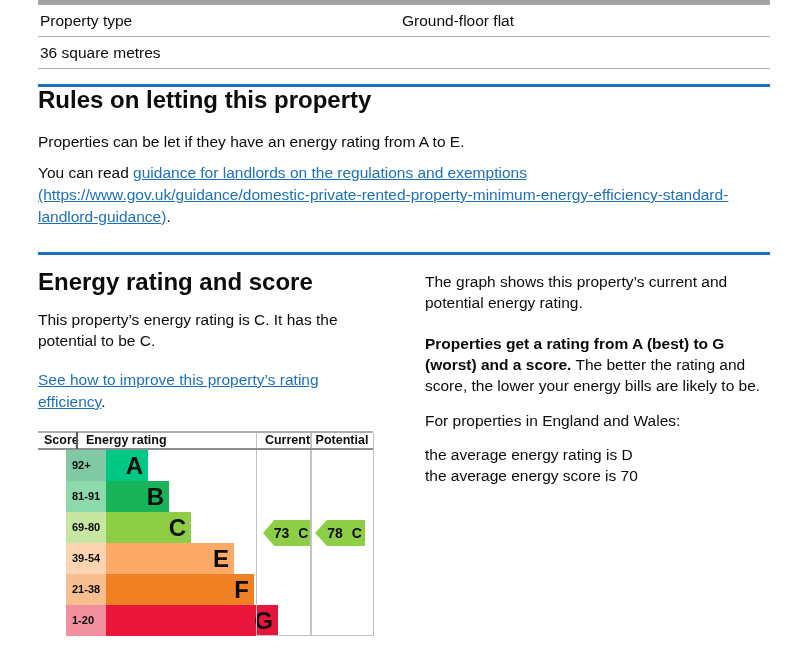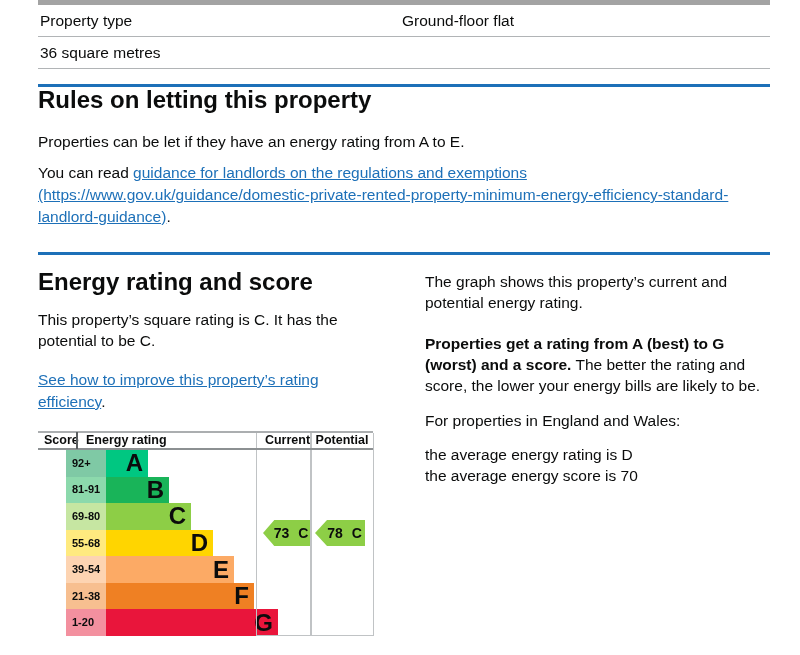--- a/index.html
+++ b/index.html
@@ -93,21 +93,21 @@
 
   <p class="p-intro">Properties can be let if they have an energy rating from A to E.</p>
 
   <p class="p-guidance"><span>You can read </span><a class="link" href="#">guidance for landlords on the regulations and exemptions (https://www.gov.uk/guidance/domestic-private-rented-property-minimum-energy-efficiency-standard-landlord-guidance)</a><span>.</span></p>
 
   <div class="rule rule-2"></div>
 
   <div class="cols">
     <div class="col-left">
       <h2>Energy rating and score</h2>
-      <p class="p-summary">This property’s square rating is C. It has the potential to be C.</p>
+      <p class="p-summary">This property’s energy rating is C. It has the potential to be C.</p>
       <p class="p-improve"><a class="link" href="#">See how to improve this property’s rating efficiency</a><span>.</span></p>
 
       <div class="chart">
         <div class="chart-header">
           <span class="h-score">Score</span>
           <span class="h-rating">Energy rating</span>
           <span class="h-current">Current</span>
           <span class="h-potential">Potential</span>
           <i class="hdr-divider"></i>
         </div>
@@ -120,24 +120,20 @@
             <span class="score-cell" style="background-color: rgb(127, 201, 165);">92+</span>
             <span class="bar bw0" style="background-color: rgb(0, 199, 129);">A</span>
           </div>
           <div class="band-row">
             <span class="score-cell" style="background-color: rgb(140, 217, 172);">81-91</span>
             <span class="bar bw1" style="background-color: rgb(25, 180, 89);">B</span>
           </div>
           <div class="band-row">
             <span class="score-cell" style="background-color: rgb(198, 230, 162);">69-80</span>
             <span class="bar bw2" style="background-color: rgb(141, 206, 70);">C</span>
-          </div>
-          <div class="band-row">
-            <span class="score-cell" style="background-color: rgb(255, 234, 127);">55-68</span>
-            <span class="bar bw3" style="background-color: rgb(255, 213, 0);">D</span>
           </div>
           <div class="band-row">
             <span class="score-cell" style="background-color: rgb(253, 212, 178);">39-54</span>
             <span class="bar bw4" style="background-color: rgb(252, 170, 101);">E</span>
           </div>
           <div class="band-row">
             <span class="score-cell" style="background-color: rgb(247, 191, 144);">21-38</span>
             <span class="bar bw5" style="background-color: rgb(239, 128, 35);">F</span>
           </div>
           <div class="band-row">

